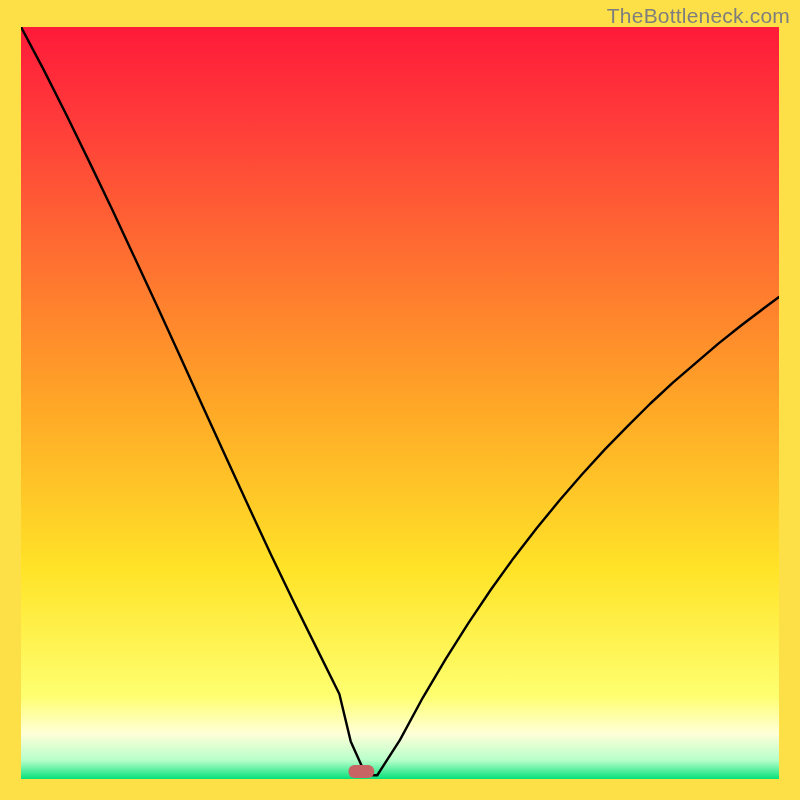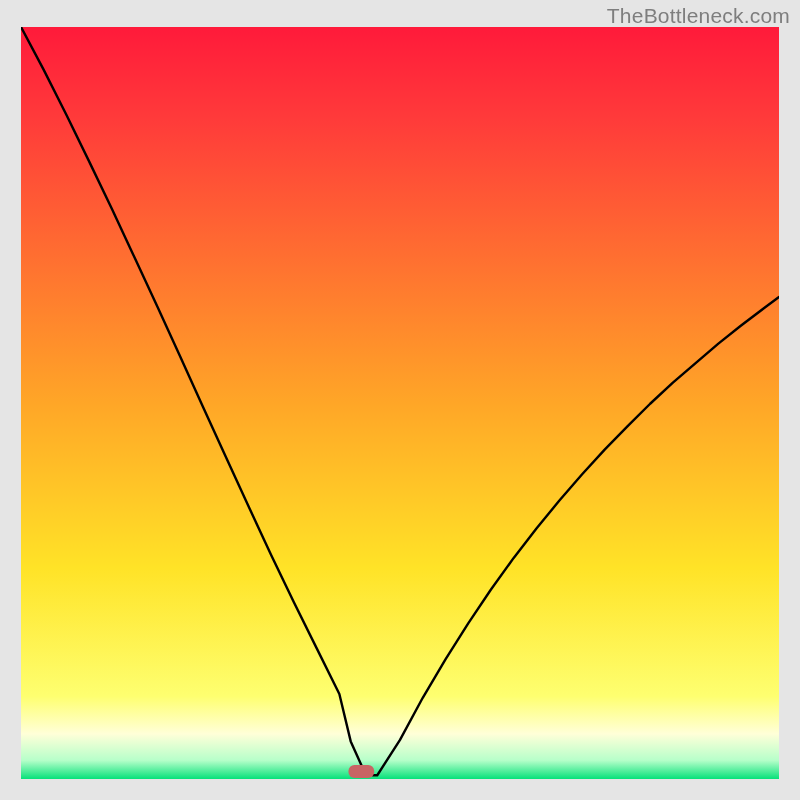--- a/index.html
+++ b/index.html
@@ -8,21 +8,21 @@
     width: 800px;
     height: 800px;
     background: #000;
     overflow: hidden;
     font-family: Arial, Helvetica, sans-serif;
   }
   .frame {
     position: absolute;
     left: 0; top: 0;
     width: 800px; height: 800px;
-    background: #e5e5e5;
+    background: #fde047;
   }
   .watermark {
     position: absolute;
     top: 4px;
     right: 10px;
     color: #7e7e7e;
     font-size: 21px;
     font-weight: 400;
     letter-spacing: 0.2px;
     z-index: 10;

